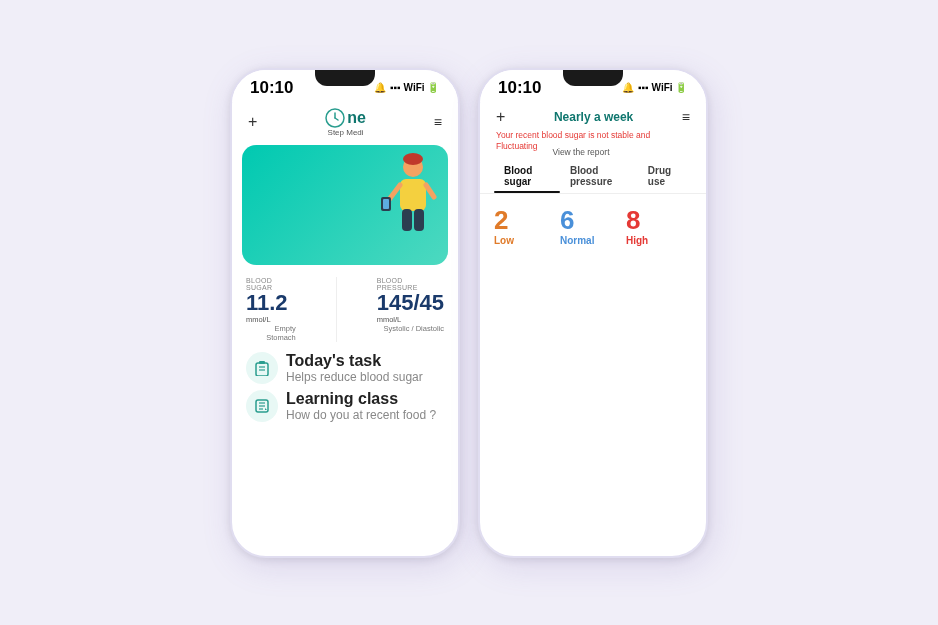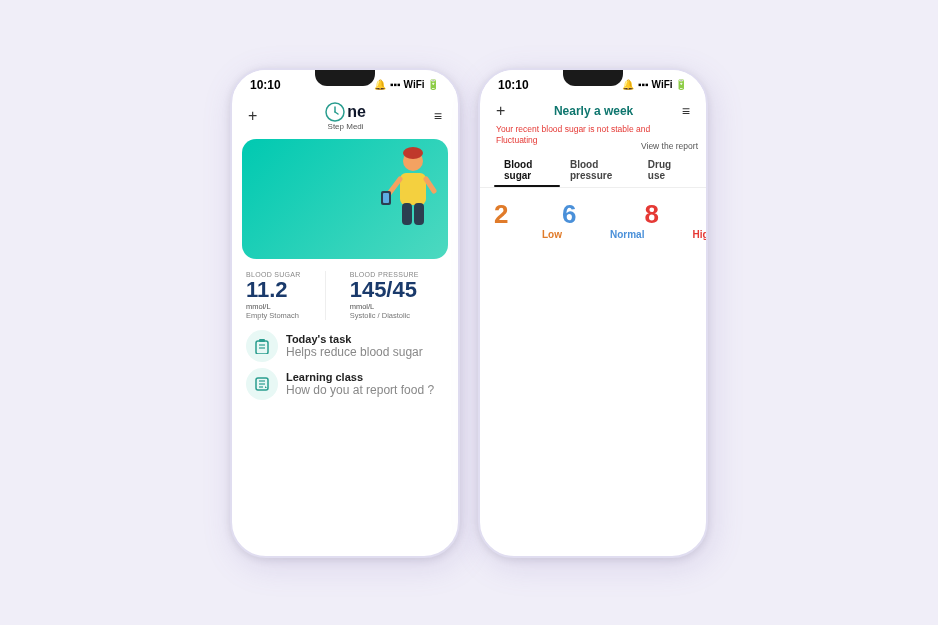--- a/index.html
+++ b/index.html
@@ -32,21 +32,21 @@
     }
     .phone-status-bar {
       display: flex;
       justify-content: space-between;
       align-items: center;
       padding: 8px 18px 4px;
       font-size: 10px;
       font-weight: 600;
       background: #fff;
     }
-    .status-time { font-size: 12px; font-weight: 700; }
+    .status-time { font-size: 17px; font-weight: 700; }
     .status-icons { display: flex; gap: 3px; align-items: center; }
     .notch {
       width: 60px;
       height: 16px;
       background: #1a1a1a;
       border-radius: 0 0 12px 12px;
       position: absolute;
       top: 0;
       left: 50%;
       transform: translateX(-50%);
@@ -89,56 +89,56 @@
     .banner-figure {
       position: absolute;
       right: 10px;
       top: 6px;
       width: 60px;
       height: 100px;
     }
     .metrics-row {
       display: flex;
       padding: 8px 14px 4px;
-      gap: 18px;
+      gap: 34px;
     }
     .metric-block {}
     .metric-label { font-size: 7px; color: #888; text-transform: uppercase; letter-spacing: 0.3px; }
     .metric-value { font-size: 22px; font-weight: 800; color: #1a3a6b; line-height: 1.1; }
     .metric-unit { font-size: 7.5px; color: #555; }
-    .metric-desc { font-size: 7.5px; color: #777; }
+    .metric-desc { font-size: 7.5px; color: #777; text-align: right; }
     .divider-v { width: 1px; background: #eee; margin: 0 6px; }
     .task-list { padding: 6px 14px; display: flex; flex-direction: column; gap: 6px; }
     .task-item { display: flex; align-items: center; gap: 8px; }
     .task-icon {
       width: 32px;
       height: 32px;
       border-radius: 50%;
       background: #e8f8f5;
       display: flex;
       align-items: center;
       justify-content: center;
       color: #2a9d8f;
       font-size: 14px;
       flex-shrink: 0;
     }
-    .task-title { font-size: 11px; font-weight: 700; color: #222; }
+    .task-title { font-size: 16px; font-weight: 700; color: #222; }
     .task-sub { font-size: 12px; color: #888; }
 
     
     .phone2-header {
       display: flex;
       justify-content: space-between;
       align-items: center;
       padding: 6px 16px 2px;
     }
     .phone2-title { font-size: 12px; font-weight: 600; color: #0f766e; }
     .greeting { font-size: 20px; font-weight: 800; color: #111; padding: 4px 16px 2px; }
     .alert-text { font-size: 8.5px; color: #e53935; padding: 2px 16px 4px; line-height: 1.4; }
-    .view-report { font-size: 8.5px; color: #555; text-align: right; padding-right: 8px; margin-top: -10px; margin-bottom: 4px; }
+    .view-report { font-size: 8.5px; color: #555; text-align: center; padding-right: 24px; margin-top: -10px; margin-bottom: 4px; }
     .tabs-row {
       display: flex;
       padding: 0 14px;
       gap: 0;
       border-bottom: 1px solid #eee;
       margin-bottom: 6px;
     }
     .tab {
       font-size: 10px;
       font-weight: 600;
@@ -162,21 +162,21 @@
       padding: 6px 14px 4px;
       gap: 0;
     }
     .metric3-block {
       flex: 1;
       display: flex;
       flex-direction: column;
       align-items: flex-start;
     }
     .metric3-num { font-size: 26px; font-weight: 900; line-height: 1.1; }
-    .metric3-label { font-size: 10px; font-weight: 700; margin-left: 48px; }
+    .metric3-label { font-size: 10px; font-weight: 700; }
     .color-orange { color: #e07b2a; }
     .color-blue { color: #4a90d9; }
     .color-red { color: #e53935; }
     .chart-area {
       flex: 1;
       padding: 0 10px 10px;
       position: relative;
     }
     svg.chart { width: 100%; height: 100%; }
     .plus-btn {
@@ -211,21 +211,21 @@
 
     <div class="phone1-header">
       <span class="plus-btn">+</span>
       <div class="logo-area">
         <div style="display:flex;align-items:center;gap:2px;">
           <svg width="20" height="20" viewBox="0 0 20 20">
             <circle cx="10" cy="10" r="9" fill="none" stroke="#2a9d8f" stroke-width="1.5"></circle>
             <line x1="10" y1="10" x2="10" y2="5" stroke="#2a9d8f" stroke-width="1.5" stroke-linecap="round"></line>
             <line x1="10" y1="10" x2="13" y2="12" stroke="#2a9d8f" stroke-width="1.5" stroke-linecap="round"></line>
           </svg>
-          <span style="font-size:16px;font-weight:700;color:#0f172a;">ne</span>
+          <span style="font-size:16px;font-weight:700;color:#0f766e;">ne</span>
         </div>
         <span class="logo-sub">Step Medi</span>
       </div>
       <span class="menu-btn">≡</span>
     </div>
 
     <div class="banner">
 
       <svg class="banner-figure" viewBox="0 0 60 100">
 
@@ -282,21 +282,21 @@
           <svg width="16" height="16" viewBox="0 0 16 16">
             <rect x="2" y="2" width="12" height="12" rx="2" fill="none" stroke="#2a9d8f" stroke-width="1.5"></rect>
             <line x1="5" y1="5" x2="11" y2="5" stroke="#2a9d8f" stroke-width="1.2"></line>
             <line x1="5" y1="8" x2="11" y2="8" stroke="#2a9d8f" stroke-width="1.2"></line>
             <line x1="5" y1="11" x2="9" y2="11" stroke="#2a9d8f" stroke-width="1.2"></line>
             <path d="M11 10 L13 12 L11 12 Z" fill="#2a9d8f"></path>
           </svg>
         </div>
         <div>
           <div class="task-title">Learning class</div>
-          <div class="task-sub">How do you at report food ?</div>
+          <div class="task-sub">How do you at recent food ?</div>
         </div>
       </div>
     </div>
   </div>
 
   <div class="phone">
     <div class="notch"></div>
 
     <div class="phone-status-bar">
       <span class="status-time">10:10</span>

